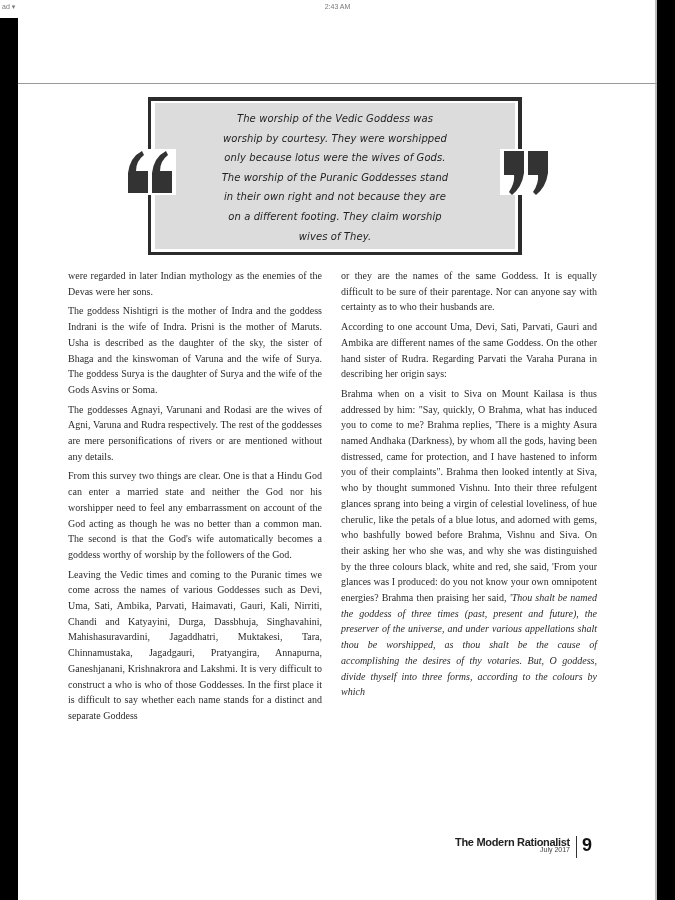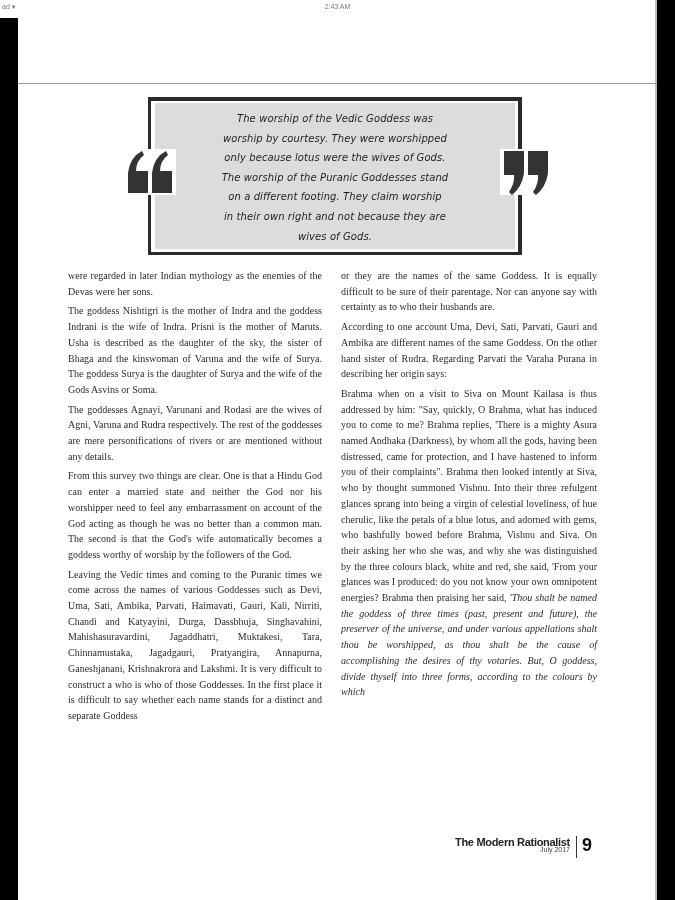--- a/index.html
+++ b/index.html
@@ -79,23 +79,23 @@
 <div class="top-rule"></div>
 
 <div class="pullquote">
   <div class="pq-frame"></div>
   <div class="pq-fill"></div>
   <div class="pq-text">
     <div>The worship of the Vedic Goddess was</div>
     <div>worship by courtesy. They were worshipped</div>
     <div>only because lotus were the wives of Gods.</div>
     <div>The worship of the Puranic Goddesses stand</div>
+    <div>in their own right and not because they are</div>
     <div>on a different footing. They claim worship</div>
-    <div>in their own right and not because they are</div>
-    <div>wives of Gods.</div>
+    <div>wives of They.</div>
   </div>
   <svg class="quote-mark quote-open" viewBox="0 0 50 46">
     <rect x="0" y="0" width="50" height="46" fill="#ffffff"></rect>
     <path d="M2 44 L2 24 Q4 8 16 2 L18 6 Q10 12 10 22 L22 22 L22 44 Z" fill="#333"></path>
     <path d="M26 44 L26 24 Q28 8 40 2 L42 6 Q34 12 34 22 L46 22 L46 44 Z" fill="#333"></path>
   </svg>
   <svg class="quote-mark quote-close" viewBox="0 0 50 46">
     <rect x="0" y="0" width="50" height="46" fill="#ffffff"></rect>
     <path d="M4 2 L24 2 L24 24 Q22 38 12 46 L9 43 Q15 34 14 26 L4 26 Z" fill="#333"></path>
     <path d="M28 2 L48 2 L48 24 Q46 38 36 46 L33 43 Q39 34 38 26 L28 26 Z" fill="#333"></path>

